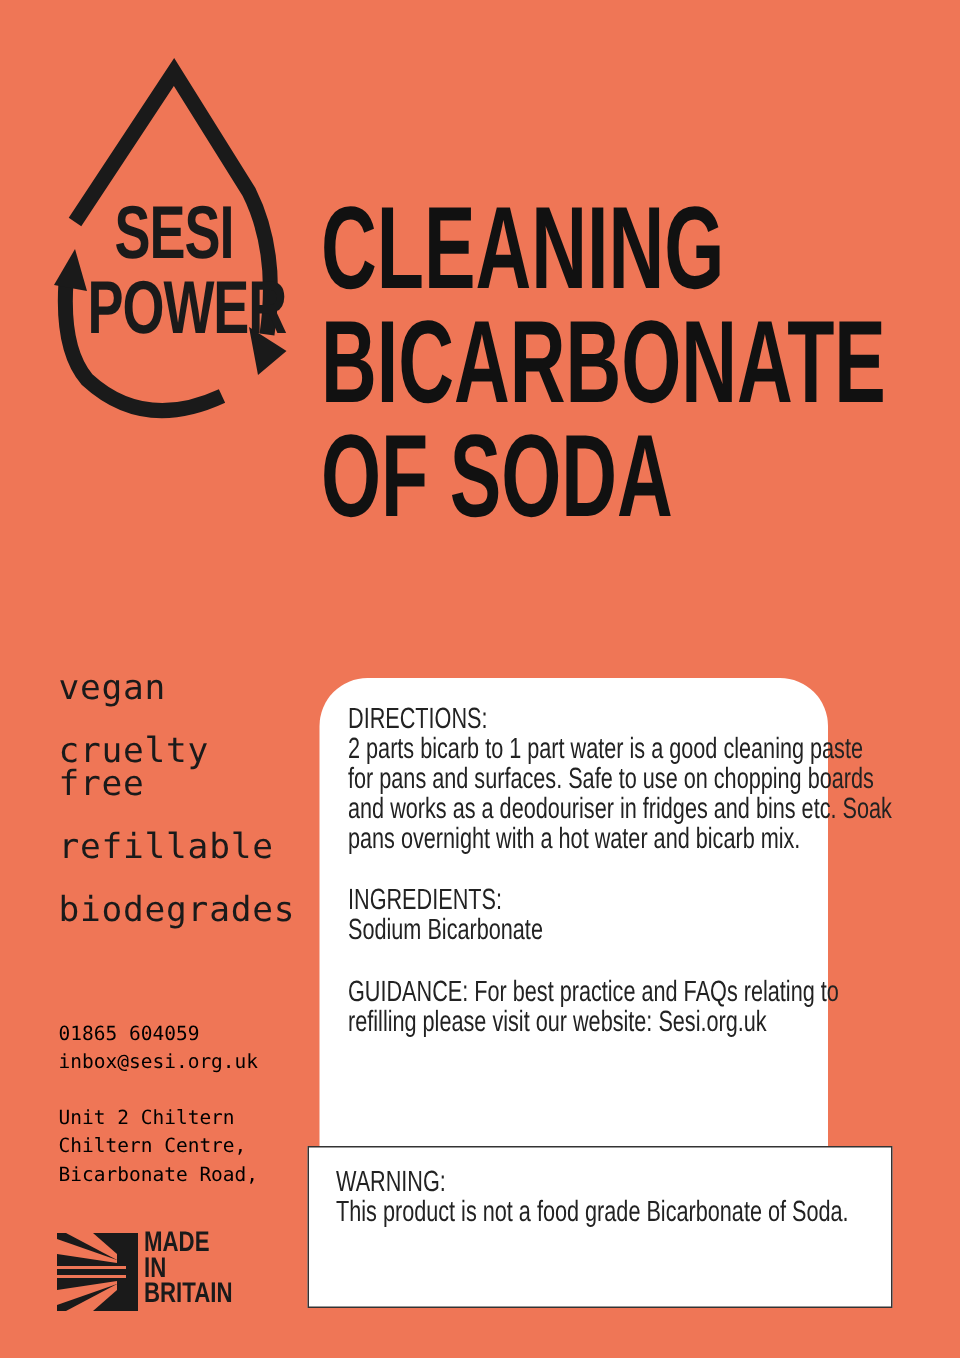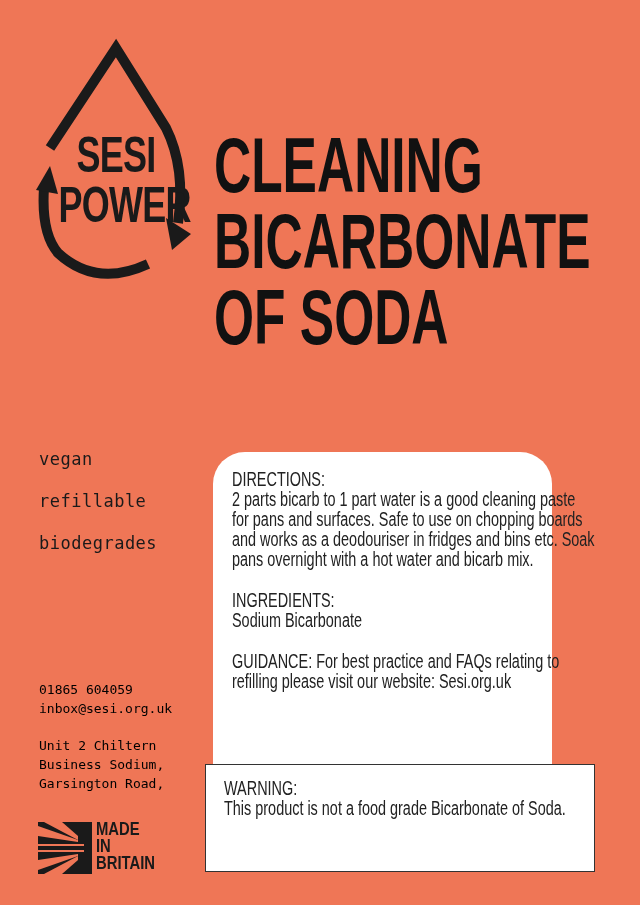--- a/index.html
+++ b/index.html
@@ -14,21 +14,21 @@
   .logo-sesi { top: 92px; font-size: 50px; line-height: 50px; }
   .logo-power { top: 142px; font-size: 50px; line-height: 50px; }
 
   .title { position: absolute; left: 214px; top: 128px; width: 420px;
     font-family: "Liberation Sans", sans-serif; font-weight: bold; color: #111;
     font-size: 78px; line-height: 74px; transform: scaleX(0.66); transform-origin: left top;
     white-space: nowrap; }
   .title div { height: 76px; }
 
   .attrs { position: absolute; left: 39px; top: 448px; font-family: "DejaVu Sans Mono", monospace;
-    font-size: 17px; line-height: 22px; color: #1a1a1a; letter-spacing: 0.5px; }
+    font-size: 23px; line-height: 22px; color: #1a1a1a; letter-spacing: 0.5px; }
   .attr { margin-bottom: 20px; width: 140px; }
 
   .contact { position: absolute; left: 39px; top: 680px; font-family: "DejaVu Sans Mono", monospace;
     font-size: 13px; line-height: 19px; color: #000000; }
   .contact .gap { height: 18px; }
 
   .mib { position: absolute; left: 38px; top: 820px; width: 130px; height: 54px; }
   .mib svg { position: absolute; left: 0; top: 2px; }
   .mib-text { position: absolute; left: 58px; top: 0; font-family: "Liberation Sans", sans-serif; font-weight: bold;
     font-size: 19px; line-height: 17px; color: #1a1a1a; transform: scaleX(0.78); transform-origin: left top; }
@@ -59,31 +59,32 @@
 </div>
 
 <div class="title">
   <div>CLEANING</div>
   <div>BICARBONATE</div>
   <div>OF SODA</div>
 </div>
 
 <div class="attrs">
   <div class="attr">vegan</div>
+  <div class="attr">cruelty free</div>
   <div class="attr">refillable</div>
   <div class="attr">biodegrades</div>
 </div>
 
 <div class="contact">
   <div>01865 604059</div>
   <div>inbox@sesi.org.uk</div>
   <div class="gap"></div>
   <div>Unit 2 Chiltern</div>
-  <div>Business Sodium,</div>
-  <div>Garsington Road,</div>
+  <div>Chiltern Centre,</div>
+  <div>Bicarbonate Road,</div>
 </div>
 
 <div class="mib">
   <svg width="54" height="52" viewBox="0 0 54 52">
     <rect x="0" y="0" width="54" height="52" fill="#1a1a1a"></rect>
     <polygon points="0,4 0,14 40,20 40,18" fill="#ef7656"></polygon>
     <polygon points="0,48 0,38 40,32 40,34" fill="#ef7656"></polygon>
     <polygon points="6,0 24,0 40,14 40,18" fill="#ef7656"></polygon>
     <polygon points="6,52 24,52 40,38 40,34" fill="#ef7656"></polygon>
     <rect x="0" y="22" width="46" height="8" fill="#ef7656"></rect>

